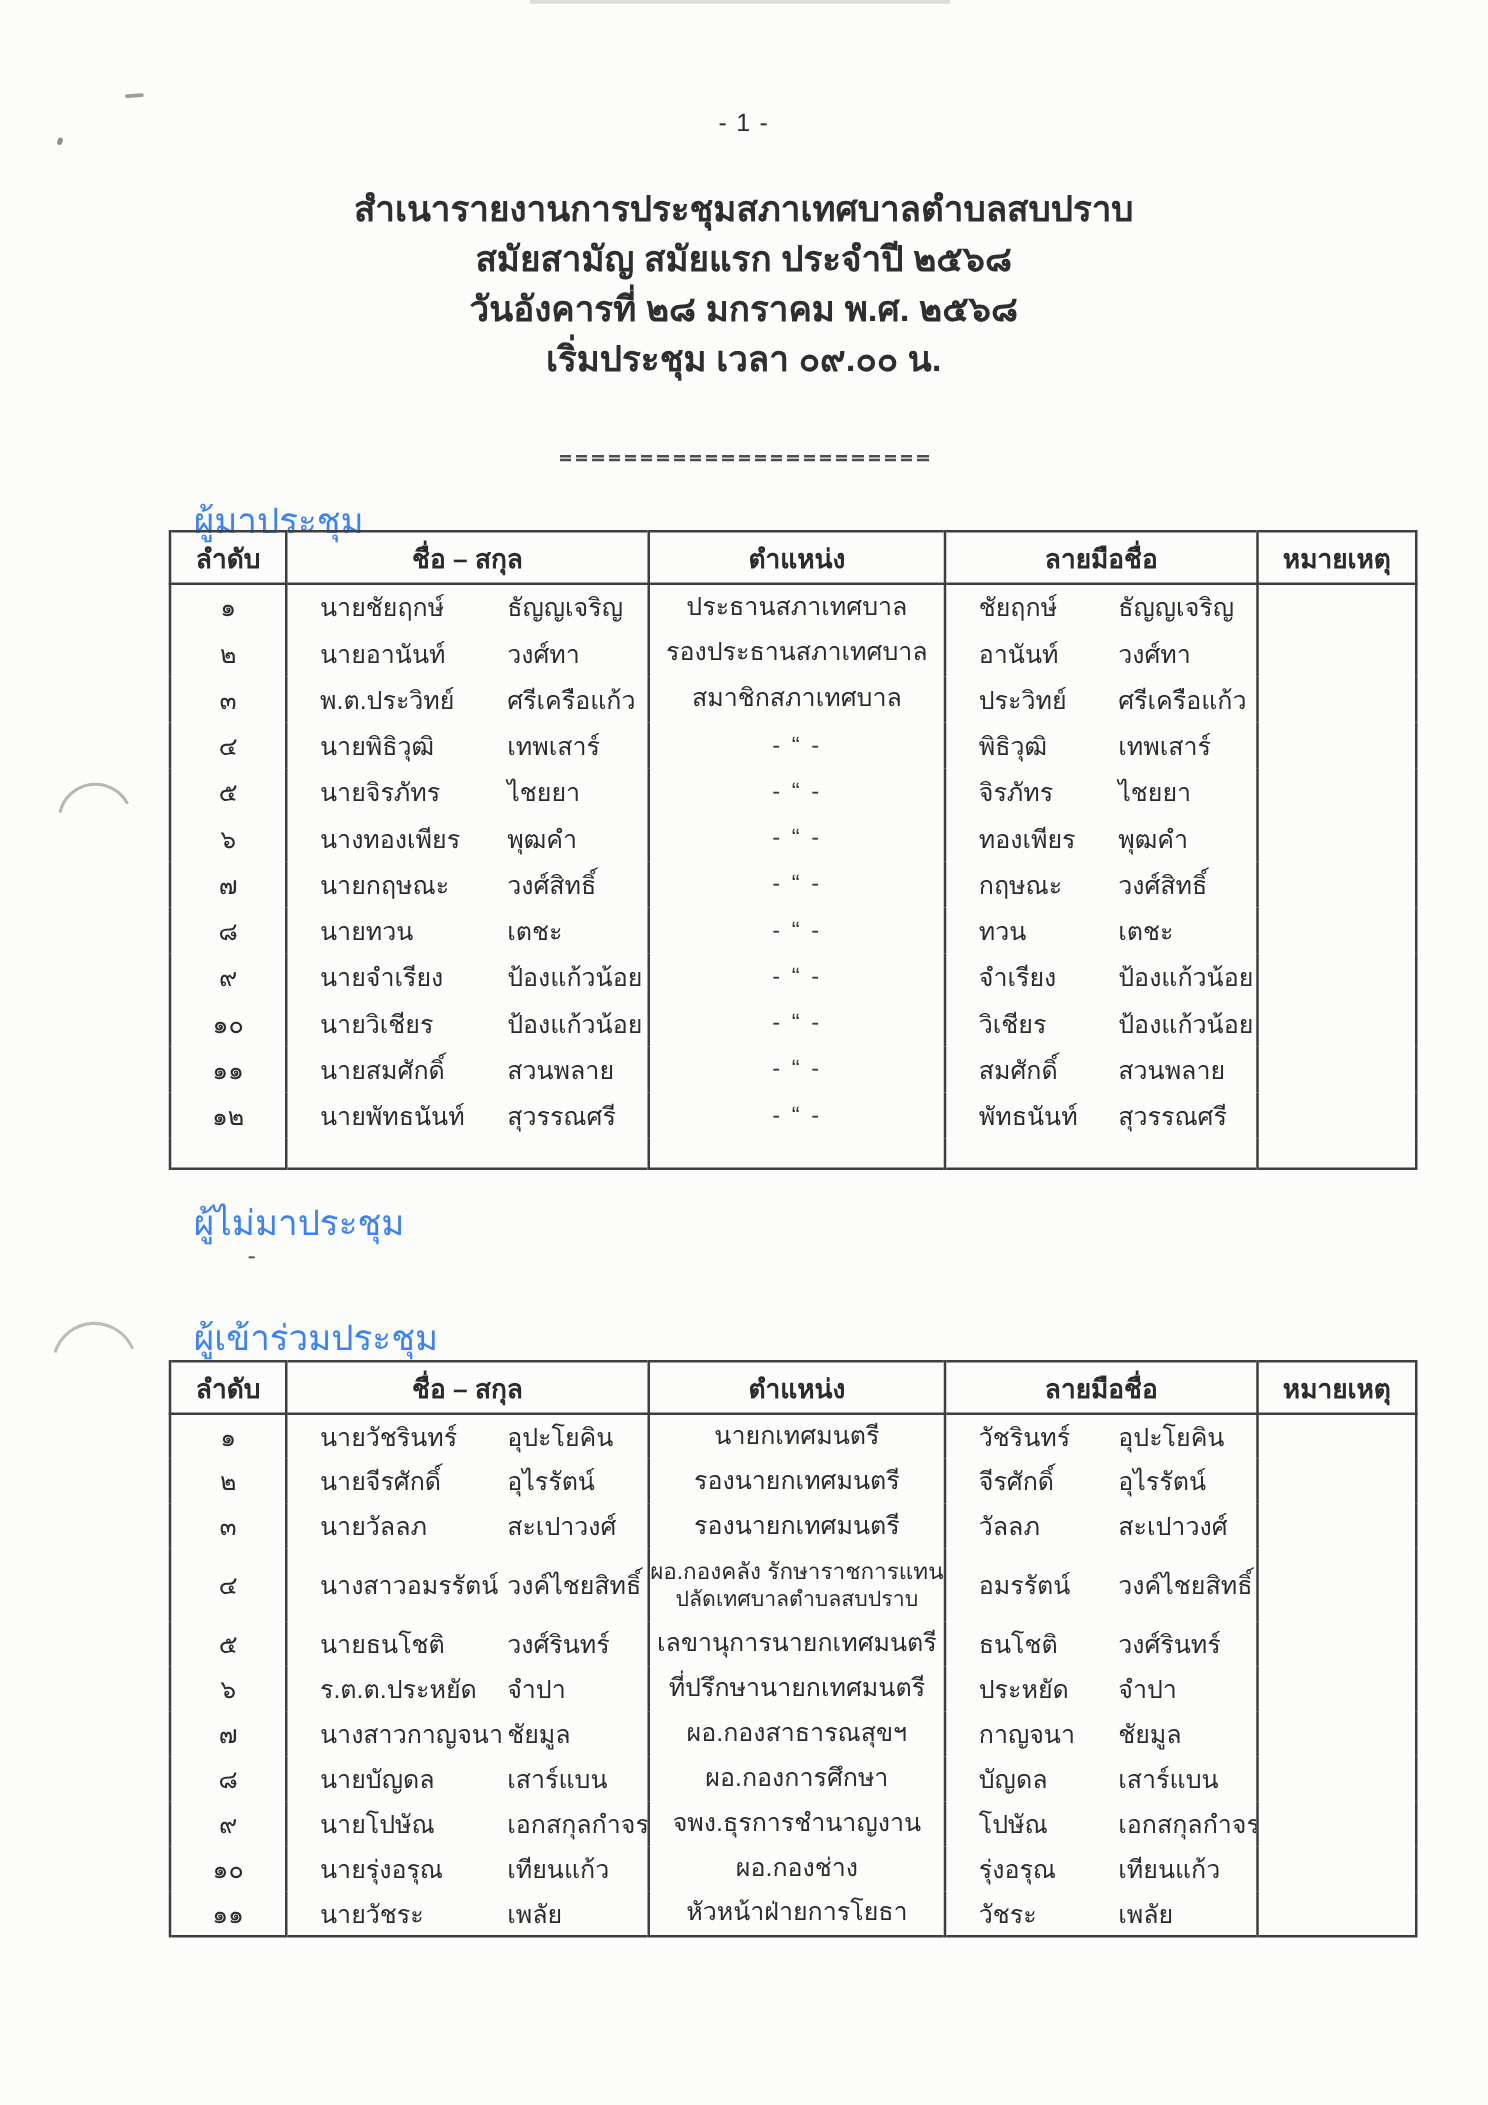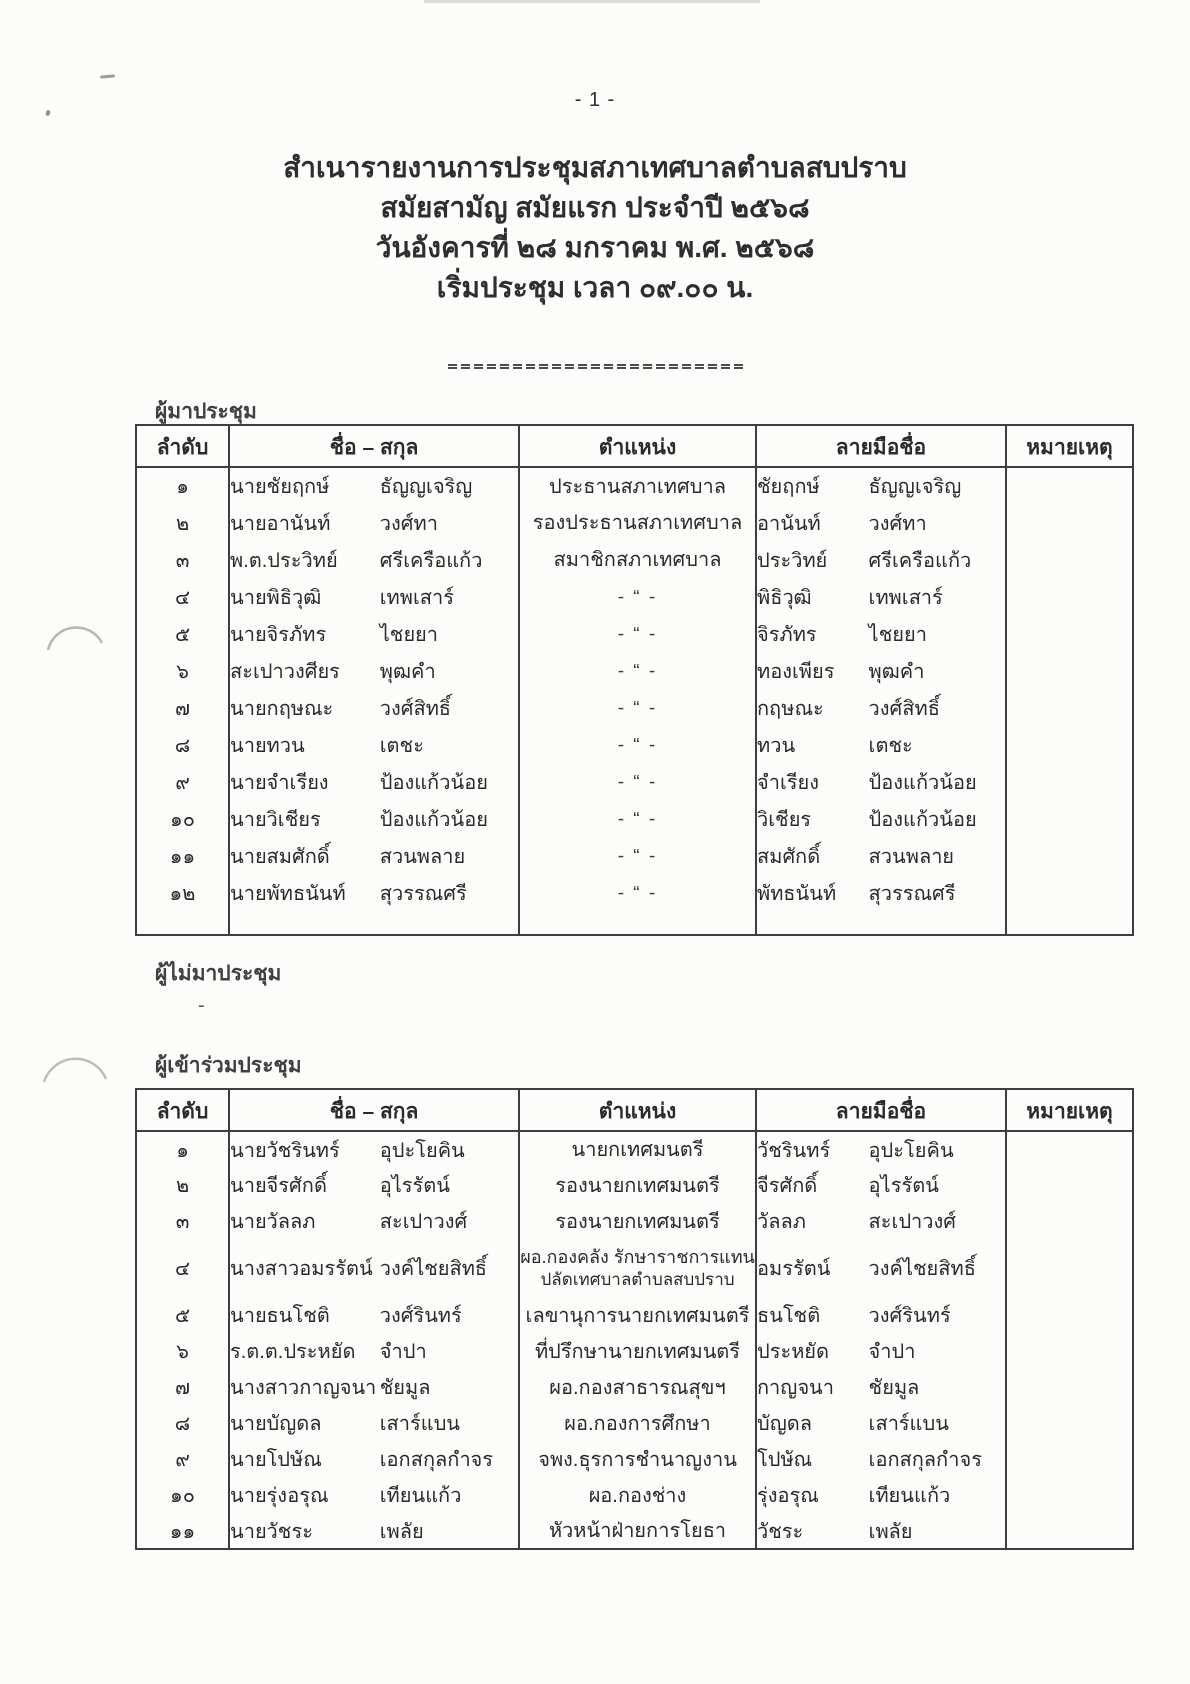--- a/index.html
+++ b/index.html
@@ -16,21 +16,21 @@
   .title-block{top:148px;font-size:28px;font-weight:bold;line-height:40px;}
   .separator{
     position:absolute;top:364px;left:448px;width:296px;height:5px;
     background-image:
       repeating-linear-gradient(90deg,#4c4c4c 0 9px,transparent 9px 13px),
       repeating-linear-gradient(90deg,#4c4c4c 0 9px,transparent 9px 13px);
     background-size:100% 2px,100% 2px;
     background-position:0 0,0 3px;
     background-repeat:no-repeat,no-repeat;
   }
-  .section-label{position:absolute;font-size:21px;font-weight:bold;color:#404040;}
+  .section-label{position:absolute;font-size:28px;font-weight:normal;color:#3b82f6;}
   .lbl-attendees{left:155px;top:394px;}
   .lbl-absent{left:155px;top:956px;}
   .absent-dash{position:absolute;left:198px;top:994px;font-size:20px;color:#555;}
   .lbl-participants{left:155px;top:1048px;}
 
   table.doc{
     position:absolute;left:135px;width:997px;
     border-collapse:collapse;table-layout:fixed;
     font-size:20px;color:#2b2b2b;
   }
@@ -43,21 +43,21 @@
     font-weight:bold;font-size:21px;text-align:center;vertical-align:middle;
   }
   .table-attendees tbody tr{height:37px;}
   .table-participants tbody tr{height:36px;}
   .table-participants tbody tr.tall{height:58px;}
   .table-attendees tbody tr.spacer{height:24px;}
   td.c-no{text-align:center;vertical-align:middle;}
   td.c-name,td.c-sig{vertical-align:middle;}
   td.c-name{padding-left:10px;}
   td.c-sig{padding-left:9px;}
-  .name-wrap{display:flex;width:100%;}
+  .name-wrap{display:flex;width:100%;margin-left:26px;}
   .c-name .part1{flex:0 0 52%;}
   .c-sig .part1{flex:0 0 45%;}
   .part2{flex:1 1 auto;}
   td.c-pos{text-align:center;vertical-align:middle;margin-top:32px;}
   td.c-pos .pos-line{line-height:1.25;}
   td.c-pos.two-line{font-size:18px;}
   td.c-pos.two-line .pos-line-small{font-size:17px;}
   .ditto{font-size:19px;letter-spacing:2px;color:#3a3a3a;}
 
   
@@ -198,21 +198,21 @@
         <span class="part1">จิรภัทร</span>
         <span class="part2">ไชยยา</span>
       </span>
     </td>
     <td class="c-remark"></td>
   </tr>
       <tr>
     <td class="c-no">๖</td>
     <td class="c-name">
       <span class="name-wrap">
-        <span class="part1">สะเปาวงศียร</span>
+        <span class="part1">นางทองเพียร</span>
         <span class="part2">พุฒคำ</span>
       </span>
     </td>
     <td class="c-pos"><span class="ditto">- “ -</span></td>
     <td class="c-sig">
       <span class="name-wrap">
         <span class="part1">ทองเพียร</span>
         <span class="part2">พุฒคำ</span>
       </span>
     </td>

